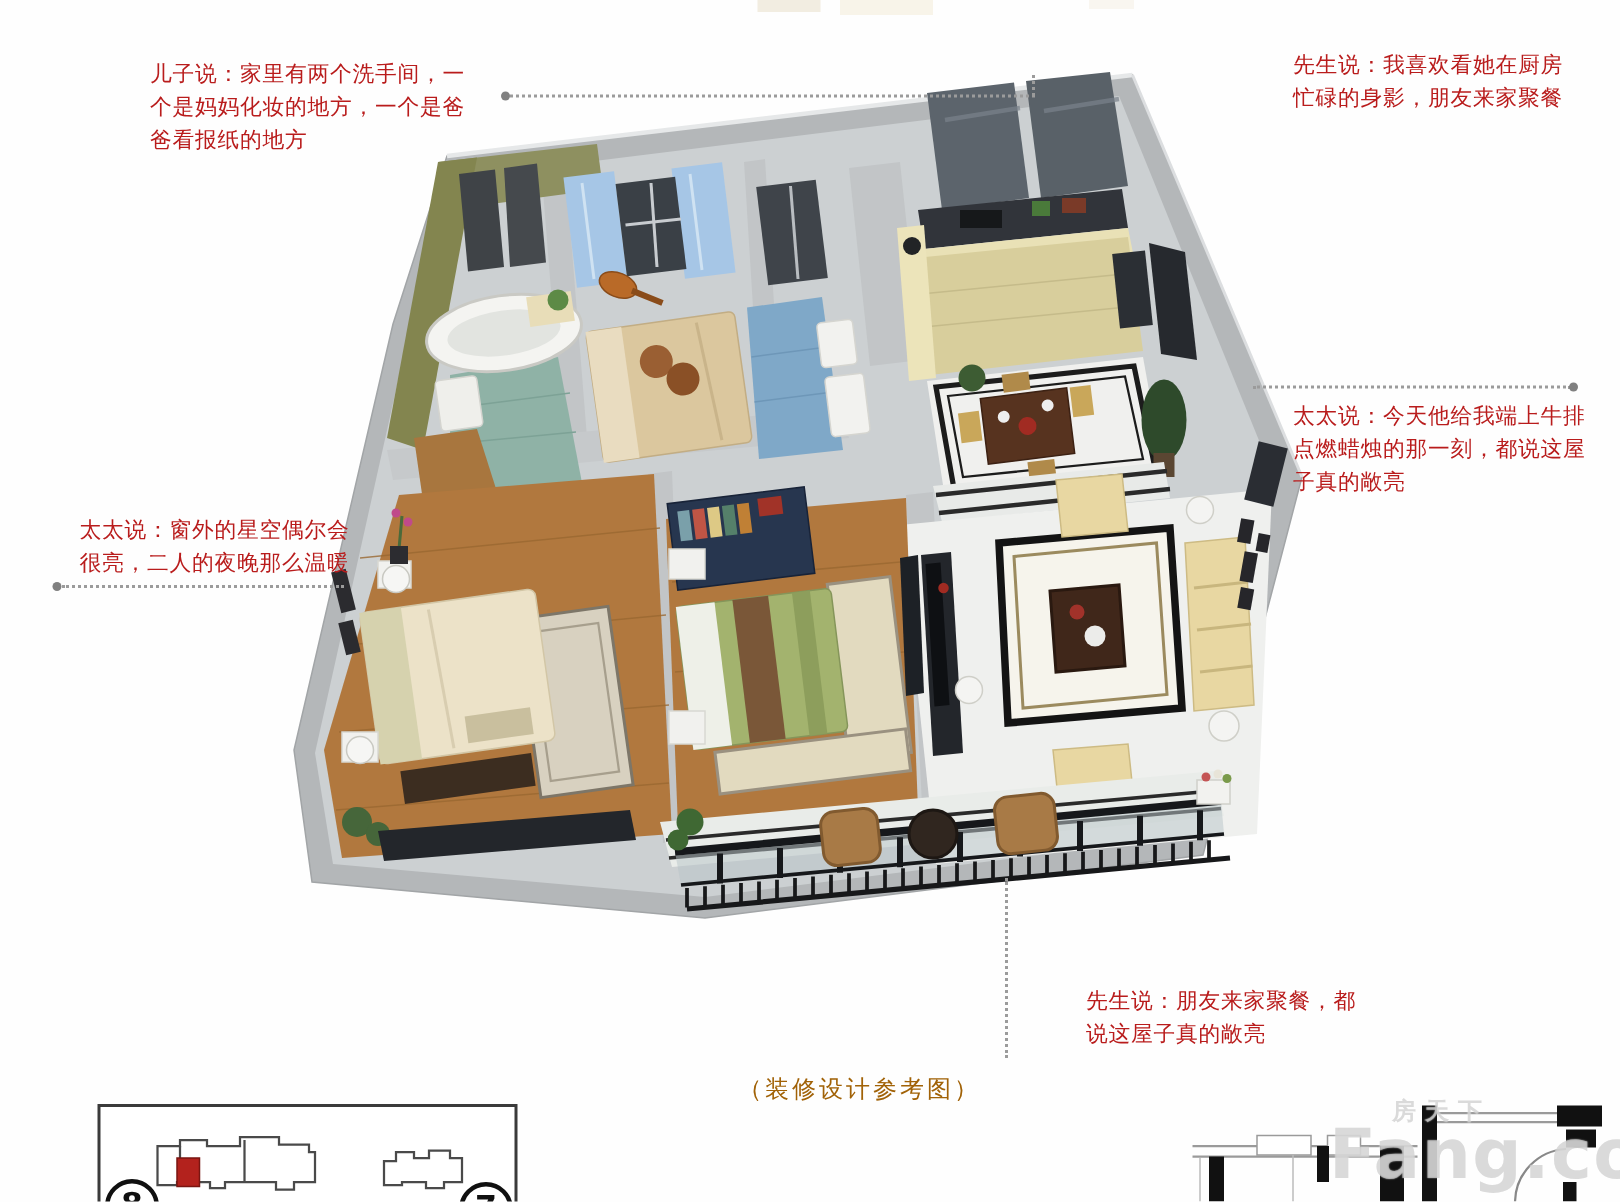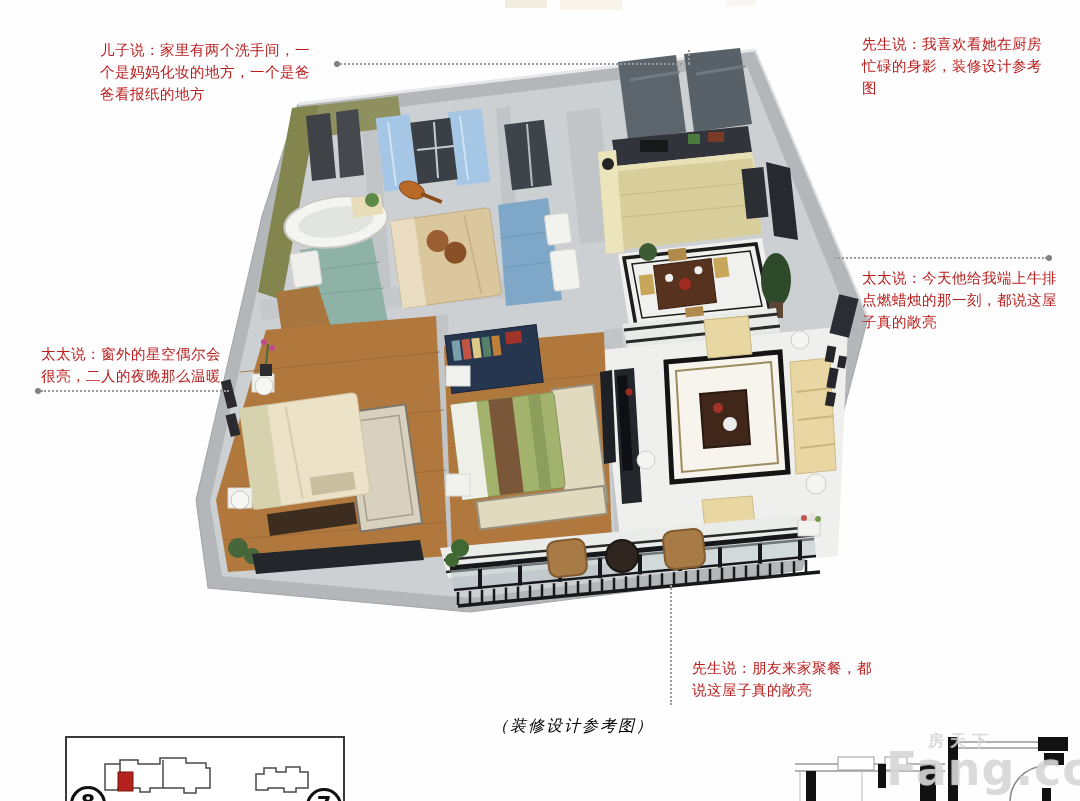--- a/index.html
+++ b/index.html
@@ -9,22 +9,22 @@
     font-family:"DejaVu Sans","Liberation Sans",sans-serif;
   }
   .anno{
     position:absolute;color:#b91c1c;font-size:14.5px;line-height:1.5;
     letter-spacing:.5px;word-break:break-all;z-index:5;
   }
   .dotline-h{position:absolute;border-top:2px dotted #9b9b9b;z-index:4;}
   .dotline-v{position:absolute;border-left:2px dotted #9b9b9b;z-index:4;}
   .dot{position:absolute;width:6px;height:6px;border-radius:50%;background:#808080;z-index:4;}
   .caption{
-    position:absolute;left:492px;top:716px;color:#000000;
-    font-size:16px;letter-spacing:2px;z-index:5;font-style:italic;
+    position:absolute;left:492px;top:716px;color:#a16207;
+    font-size:16px;letter-spacing:2px;z-index:5;
   }
   .wm{position:absolute;z-index:6;font-weight:bold;color:rgba(188,188,188,.55);
       text-shadow:0 0 1px rgba(255,255,255,.8);}
   .wm-cn{left:928px;top:731px;font-size:16px;letter-spacing:6px;}
   .wm-en{left:886px;top:742px;font-size:46px;letter-spacing:1px;}
   .circled{
     position:absolute;width:30px;height:30px;border:3px solid #101010;border-radius:50%;
     background:#fff;color:#101010;font-size:21px;font-weight:bold;text-align:center;
     line-height:28px;z-index:5;
   }
@@ -318,27 +318,27 @@
 <div class="dotline-h" style="left:835px;top:257px;width:212px;"></div>
 <div class="dot" style="left:1046px;top:255px;"></div>
 
 <div class="dot" style="left:35px;top:388px;"></div>
 <div class="dotline-h" style="left:41px;top:390px;width:188px;"></div>
 
 <div class="dotline-v" style="left:670px;top:585px;height:120px;"></div>
 
 <div class="anno" style="left:100px;top:40px;width:224px;">儿子说：家里有两个洗手间，一个是妈妈化妆的地方，一个是爸爸看报纸的地方</div>
 
-<div class="anno" style="left:862px;top:34px;width:186px;">先生说：我喜欢看她在厨房忙碌的身影，装修设计参考图</div>
+<div class="anno" style="left:862px;top:34px;width:186px;">先生说：我喜欢看她在厨房忙碌的身影，朋友来家聚餐</div>
 
 <div class="anno" style="left:862px;top:268px;width:198px;">太太说：今天他给我端上牛排点燃蜡烛的那一刻，都说这屋子真的敞亮</div>
 
-<div class="anno" style="left:35px;top:344px;width:186px;text-align:right;">太太说：窗外的星空偶尔会很亮，二人的夜晚那么温暖</div>
-
-<div class="anno" style="left:692px;top:658px;width:184px;font-family:Liberation Serif, serif;">先生说：朋友来家聚餐，都说这屋子真的敞亮</div>
+<div class="anno" style="left:53px;top:344px;width:186px;">太太说：窗外的星空偶尔会很亮，二人的夜晚那么温暖</div>
+
+<div class="anno" style="left:724px;top:658px;width:184px;font-family:Liberation Serif, serif;">先生说：朋友来家聚餐，都说这屋子真的敞亮</div>
 
 <div class="caption">（装修设计参考图）</div>
 
 <div class="circled" style="left:70px;top:786px;">8</div>
 <div class="circled" style="left:306px;top:788px;">7</div>
 
 <div class="wm wm-cn">房天下</div>
 <div class="wm wm-en">Fang.com</div>
 
 </body></html>

